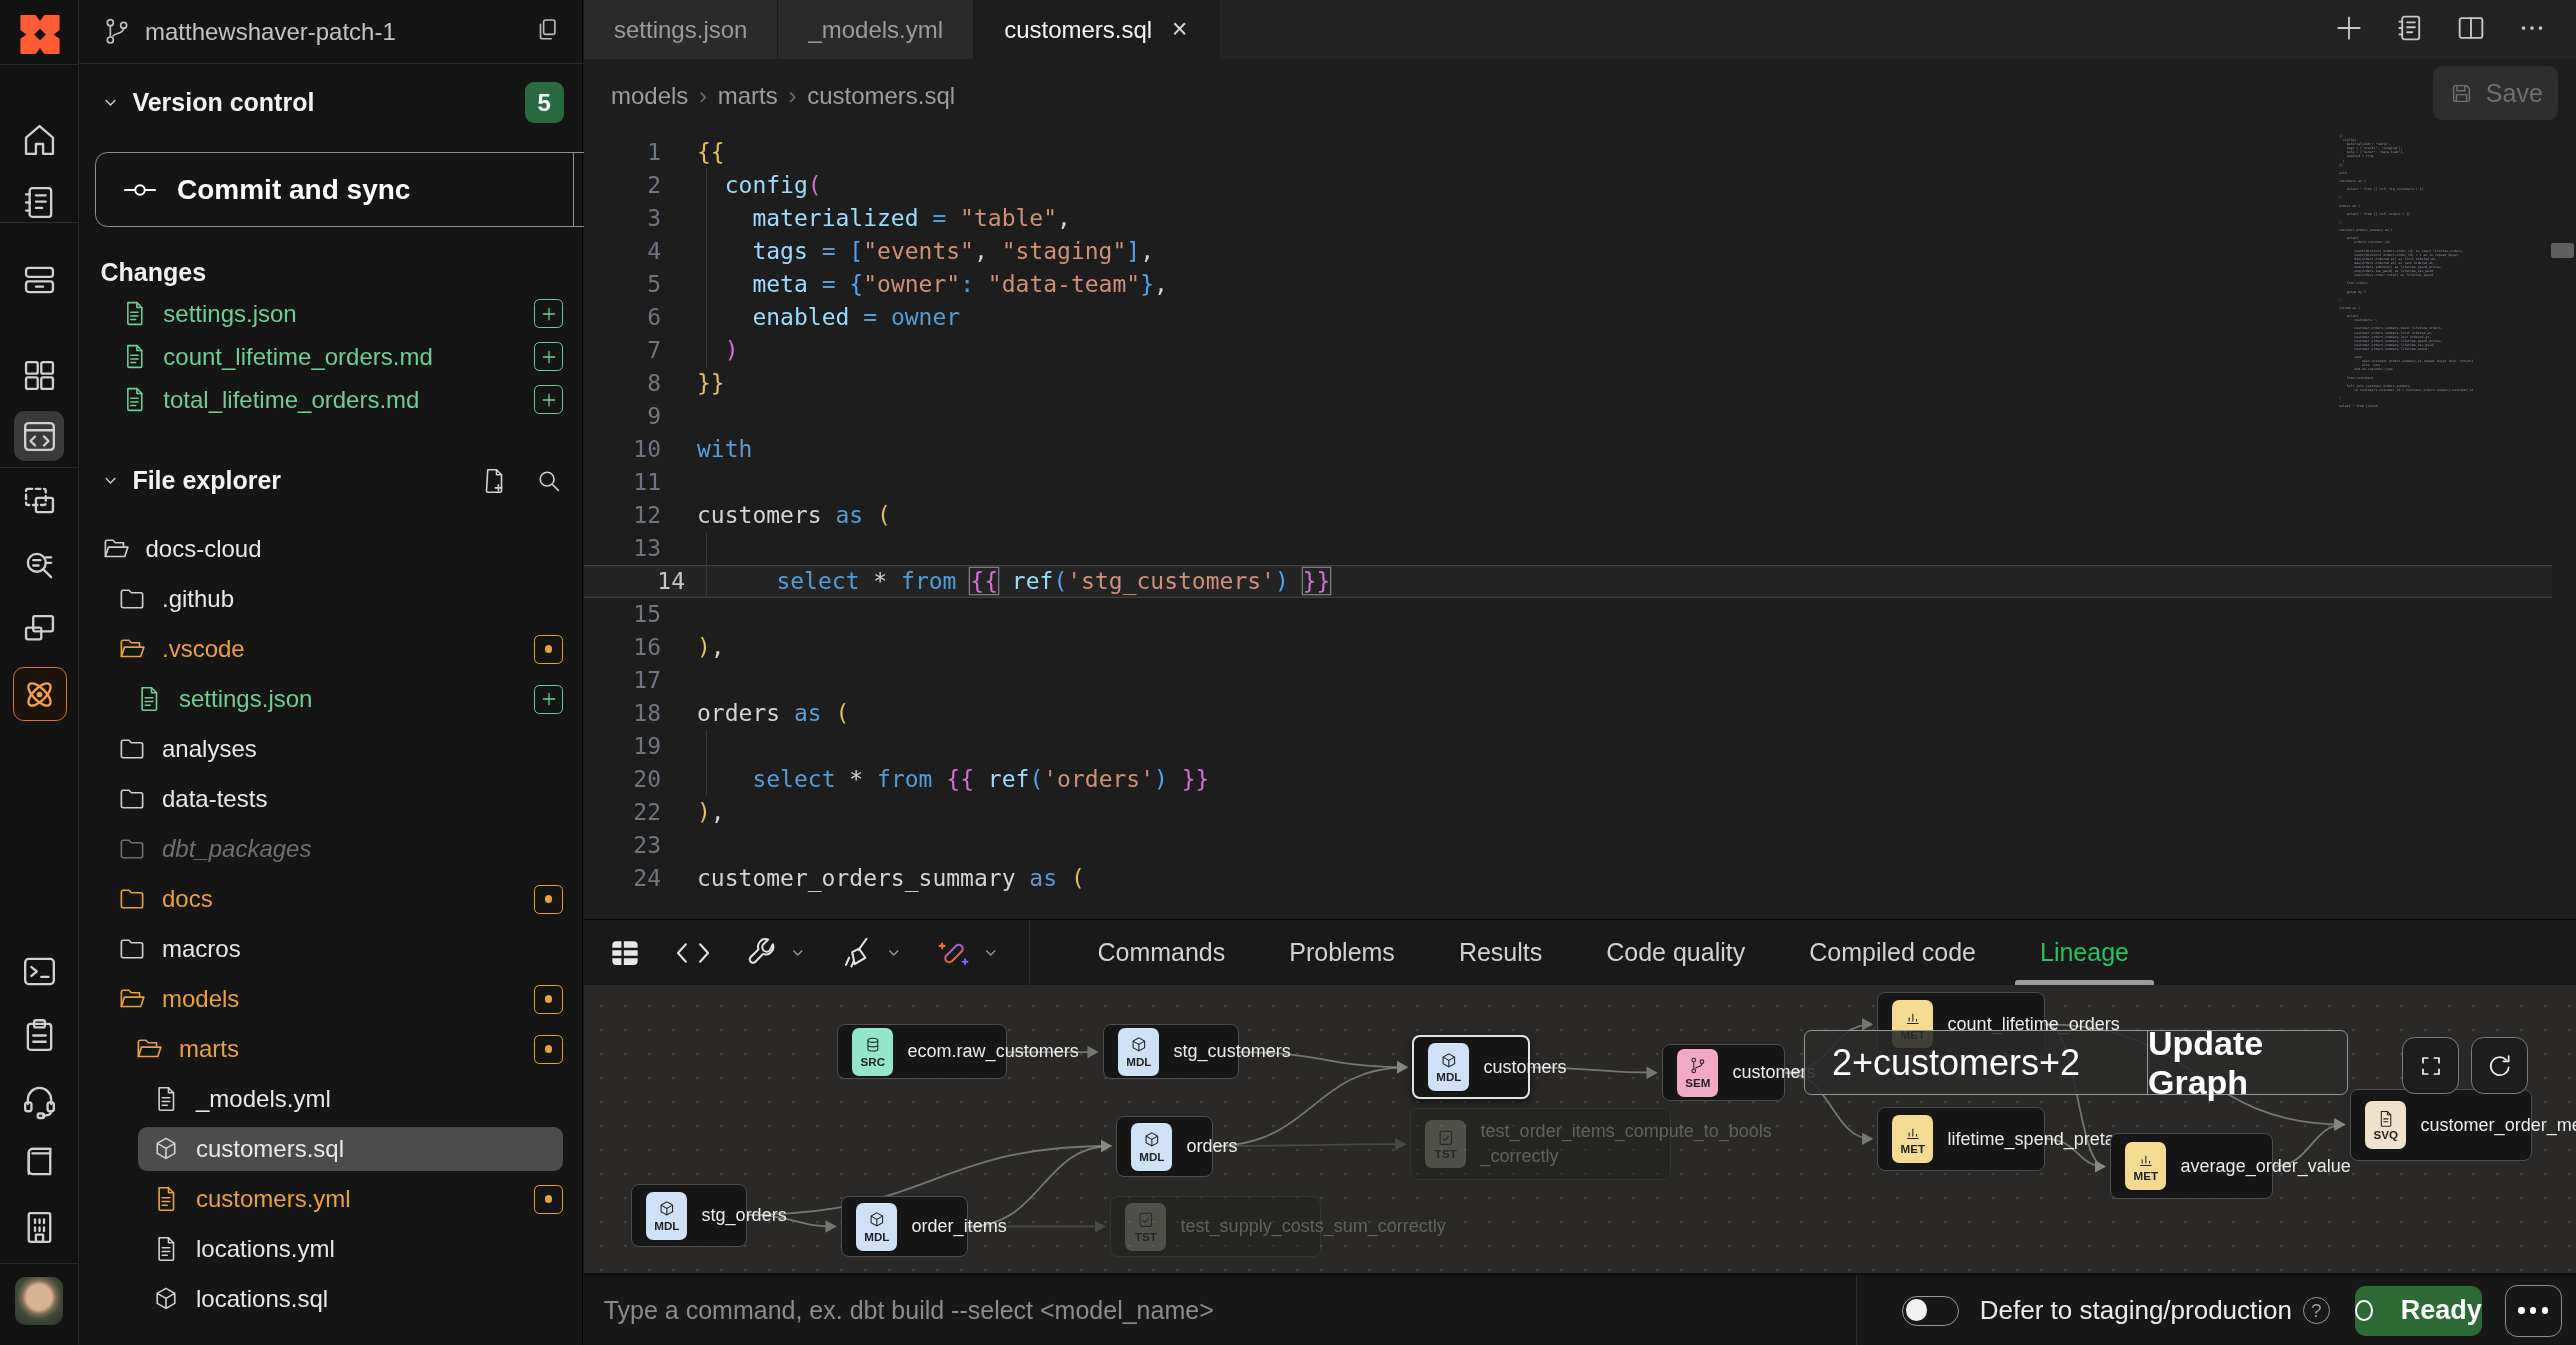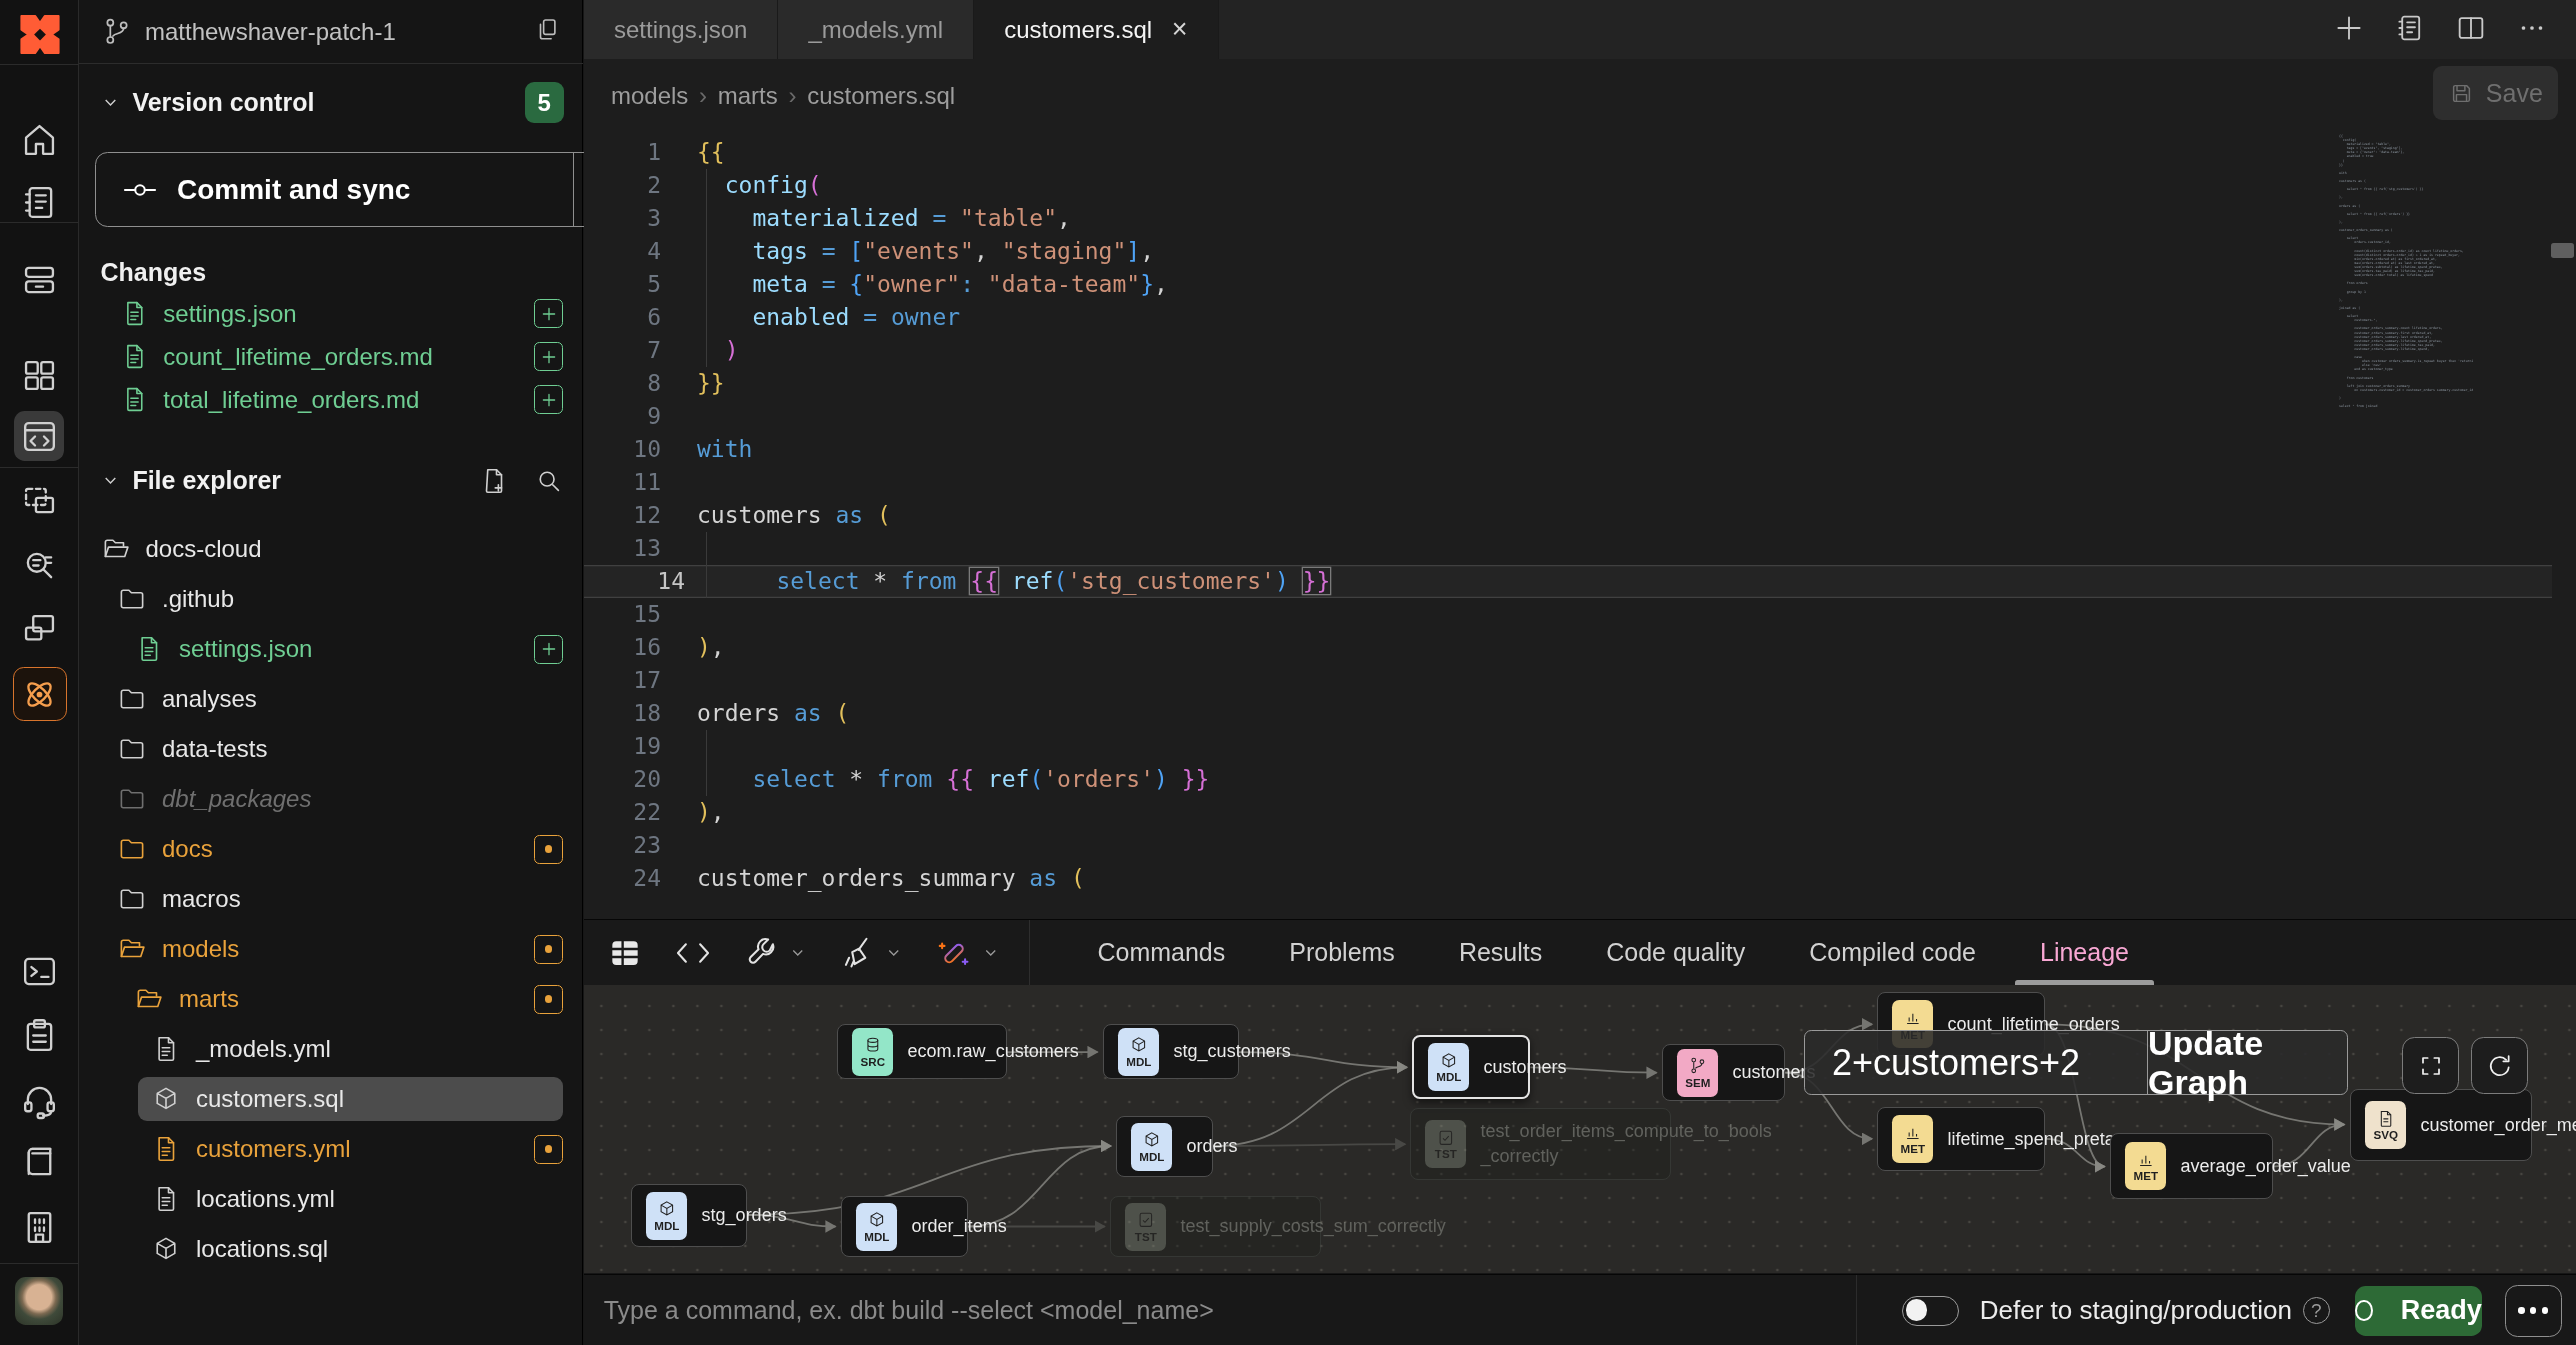--- a/index.html
+++ b/index.html
@@ -97,21 +97,21 @@
   
   #panel { position:absolute; left:0; top:919px; width:100%; height:354px; }
   #panelhead { position:absolute; left:0; top:0; width:100%; height:66px; background:#191919; border-top:0.9px solid #060606; display:flex; align-items:center; }
   #ptools { display:flex; align-items:center; gap:30px; padding-left:21.5px; }
   .ptool { display:flex; align-items:center; gap:7.2px; cursor:pointer; }
   .ptool .ic { width:38px; height:38px; stroke:#e3e3e3; }
   .ptool .chev { width:21.5px; height:21.5px; stroke:#9a9a9a; }
   .pdiv { width:0.9px; height:66px; background:#2e2e2e; margin-left:27px; }
   #ptabs { display:flex; align-items:center; height:100%; margin-left:36px; gap:0; }
   .ptab { padding:0 32px; font-size:25px; color:#d2d2d2; height:100%; display:flex; align-items:center; position:relative; cursor:pointer; }
-  .ptab.active { color:#f9a8d4; }
+  .ptab.active { color:#22c55e; }
   .ptab.active::after { content:""; position:absolute; left:7.2px; right:7.2px; bottom:0; height:5.4px; background:#9c9c9c; border-radius:2.7px 2.7px 0 0; }
 
   #lineage { position:absolute; left:0; top:66px; width:1992px; height:288px; background:#2a2927; overflow:hidden;
      background-image: radial-gradient(#474540 1.5px, transparent 1.6px); background-size:24px 24px; background-position:5.4px 9px; }
   #edges { position:absolute; left:0; top:0; width:1992px; height:288px; }
   .lnode { position:absolute; background:#161616; border:1.3px solid #4e4e4e; border-radius:8px; display:flex; align-items:center; gap:14.3px; padding:0 14.3px; cursor:pointer; z-index:2; }
   .lnode.selected { border:2.2px solid #e4e4e4; box-shadow:0 3.6px 9px rgba(0,0,0,.5); }
   .lnode.faded { opacity:.38; background:#1d201c; border-color:#49504a; }
   .lnode .nb { flex:0 0 41px; width:41px; height:48px; border-radius:7.2px; display:flex; flex-direction:column; align-items:center; justify-content:center; color:#1f1f1f; }
   .lnode .nb svg { width:19.7px; height:19.7px; stroke:#222; fill:none; stroke-width:2.6; }
@@ -500,20 +500,30 @@
             <use href="#i-folder-open"></use>
           </svg>
           <span class="nm">docs-cloud</span>
         </div>
         <div class="trow default">
           <span style="width:38px"></span>
           <svg class="ic " viewBox="0 0 34 34" width="30" height="30">
             <use href="#i-folder"></use>
           </svg>
           <span class="nm">.github</span>
+        </div>
+        <div class="trow orange">
+          <span style="width:38px"></span>
+          <svg class="ic " viewBox="0 0 34 34" width="30" height="30">
+            <use href="#i-folder-open"></use>
+          </svg>
+          <span class="nm">.vscode</span>
+          <span class="rowbadge dot">
+            <i></i>
+          </span>
         </div>
         <div class="trow green">
           <span style="width:55px"></span>
           <svg class="ic " viewBox="0 0 34 34" width="30" height="30">
             <use href="#i-file"></use>
           </svg>
           <span class="nm">settings.json</span>
           <span class="rowbadge plus">
             <svg class="ic " viewBox="0 0 20 20" width="18" height="18">
               <use href="#i-plus"></use>

